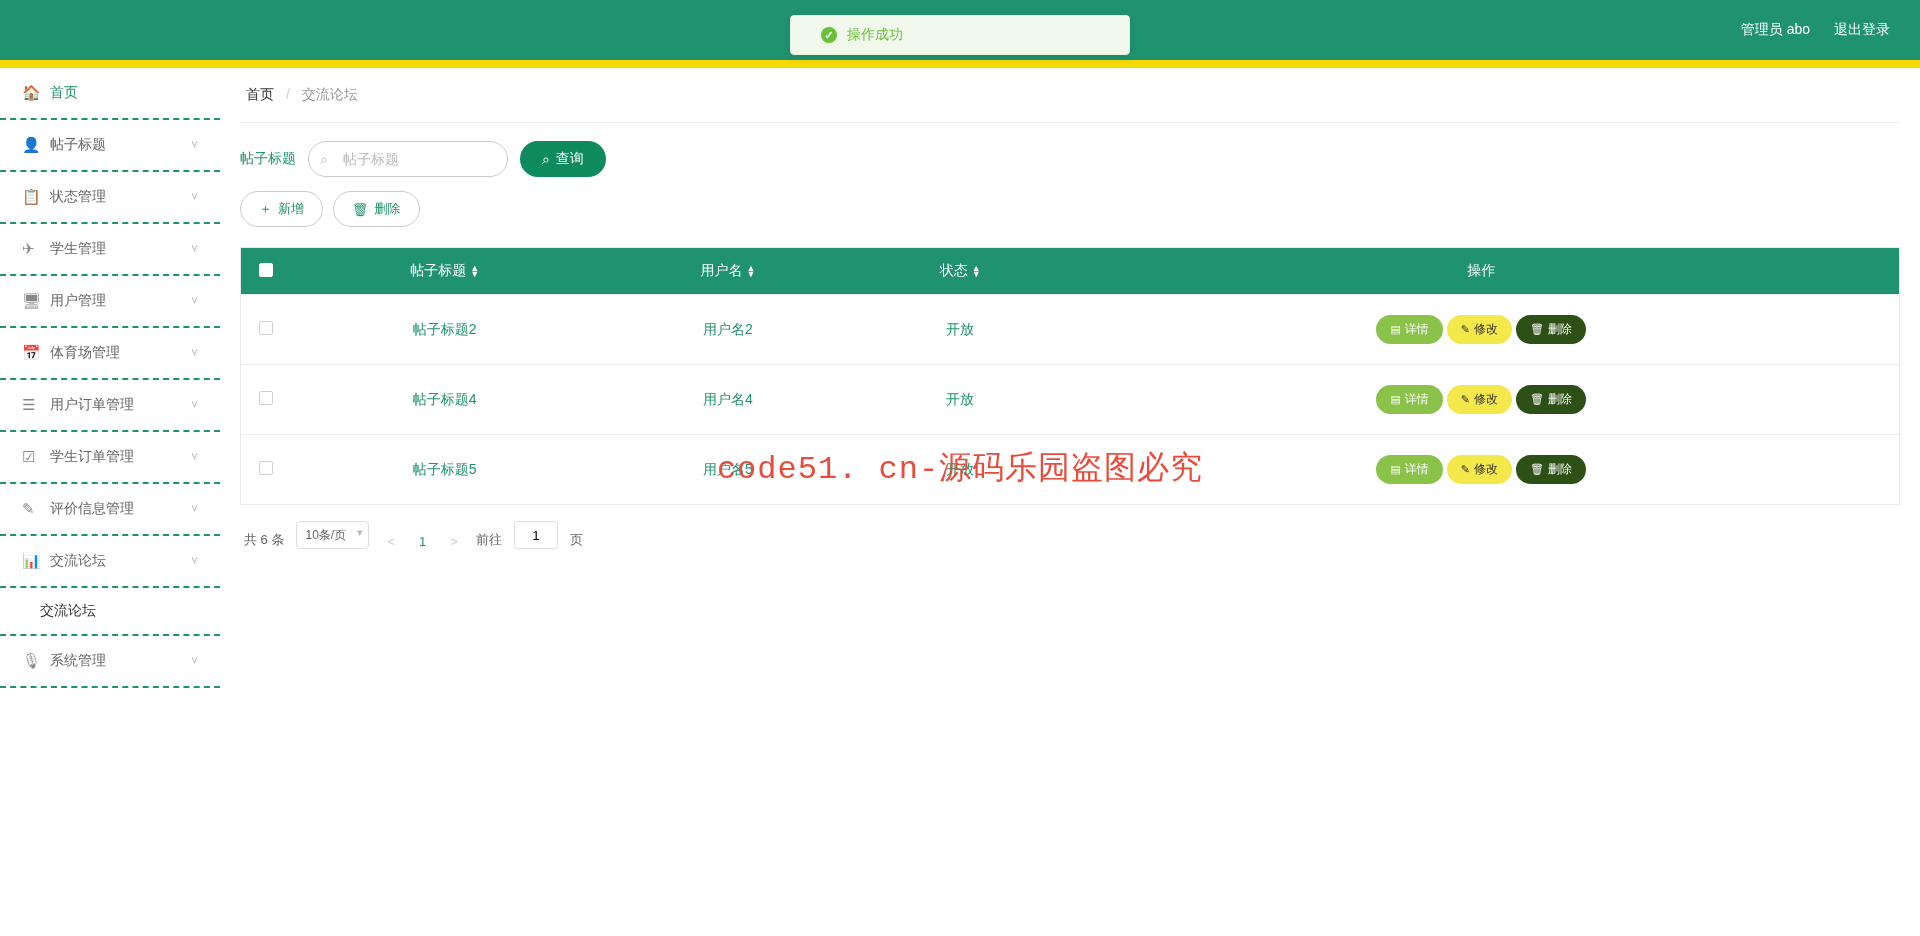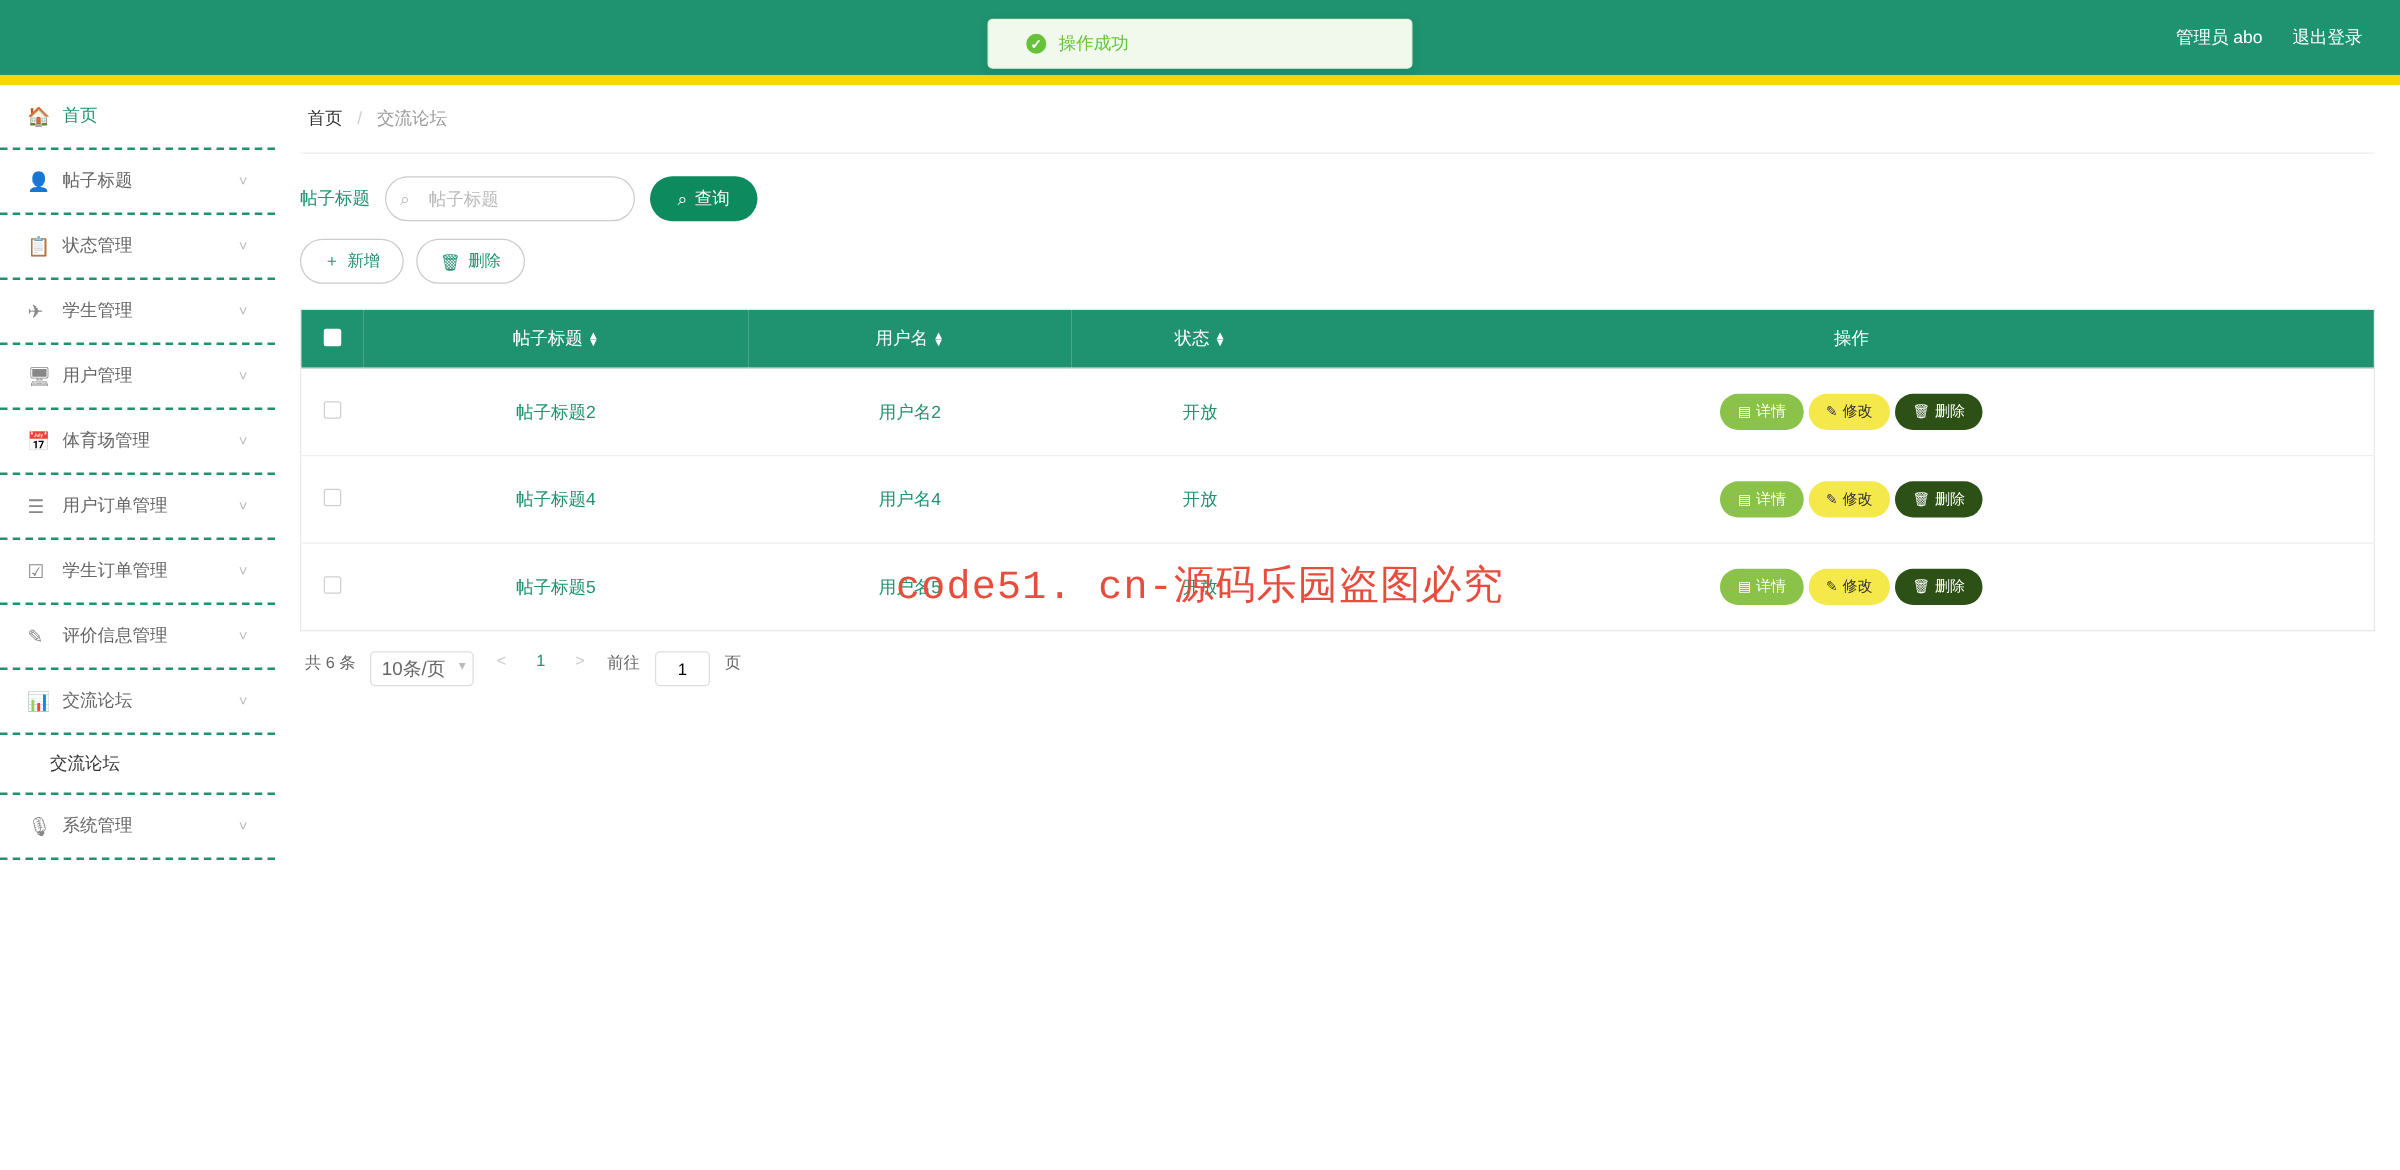--- a/index.html
+++ b/index.html
@@ -54,22 +54,22 @@
 .th-check .checkbox { border-color: #fff; }
 .caret-stack{display:inline-flex;flex-direction:column;line-height:6px;font-size:9px;vertical-align:middle;margin-left:4px;}
 
 .pill { display: inline-flex; align-items: center; gap: 4px; padding: 6px 14px; border-radius: 20px; font-size: 12px; cursor: pointer; margin: 0 2px; }
 .pill-detail { background: #8bc34a; color: #fff; }
 .pill-edit { background: #f5e84a; color: #333; }
 .pill-del { background: #2d5016; color: #fff; }
 .pill .ic { font-size: 11px; }
 
 
-.pager { display: flex; align-items: flex-start; gap: 12px; padding: 16px 4px; color: #666; font-size: 13px; }
-.pager select { height: 28px; border: 1px solid #ddd; border-radius: 4px; padding: 0 22px 0 8px; background: #fff; color: #666; appearance: none; font-size:15px;}
+.pager { display: flex; align-items: flex-end; gap: 12px; padding: 16px 4px; color: #666; font-size: 13px; }
+.pager select { height: 28px; border: 1px solid #ddd; border-radius: 4px; padding: 0 22px 0 8px; background: #fff; color: #666; appearance: none; font-size:12px;}
 .pager .select-wrap { position: relative; display: inline-flex; }
 .pager .select-wrap::after { content: "▾"; position: absolute; right: 7px; top: 5px; color: #bbb; font-size: 11px; pointer-events:none;}
 .pager .arrow { color: #ccc; padding: 0 6px; cursor: pointer; }
 .pager .page-cur { color: #1f9270; padding: 0 6px; }
 .pager input { width: 44px; height: 28px; border: 1px solid #ddd; border-radius: 4px; text-align: center; }
 
 .watermark-big { position: fixed; top: 50%; left: 50%; transform: translate(-50%, -50%); font-size: 32px; color: #e74c3c; pointer-events: none; font-family: Liberation Mono, monospace; z-index: 5; letter-spacing:1px;}
 </style>
 </head>
 <body>

